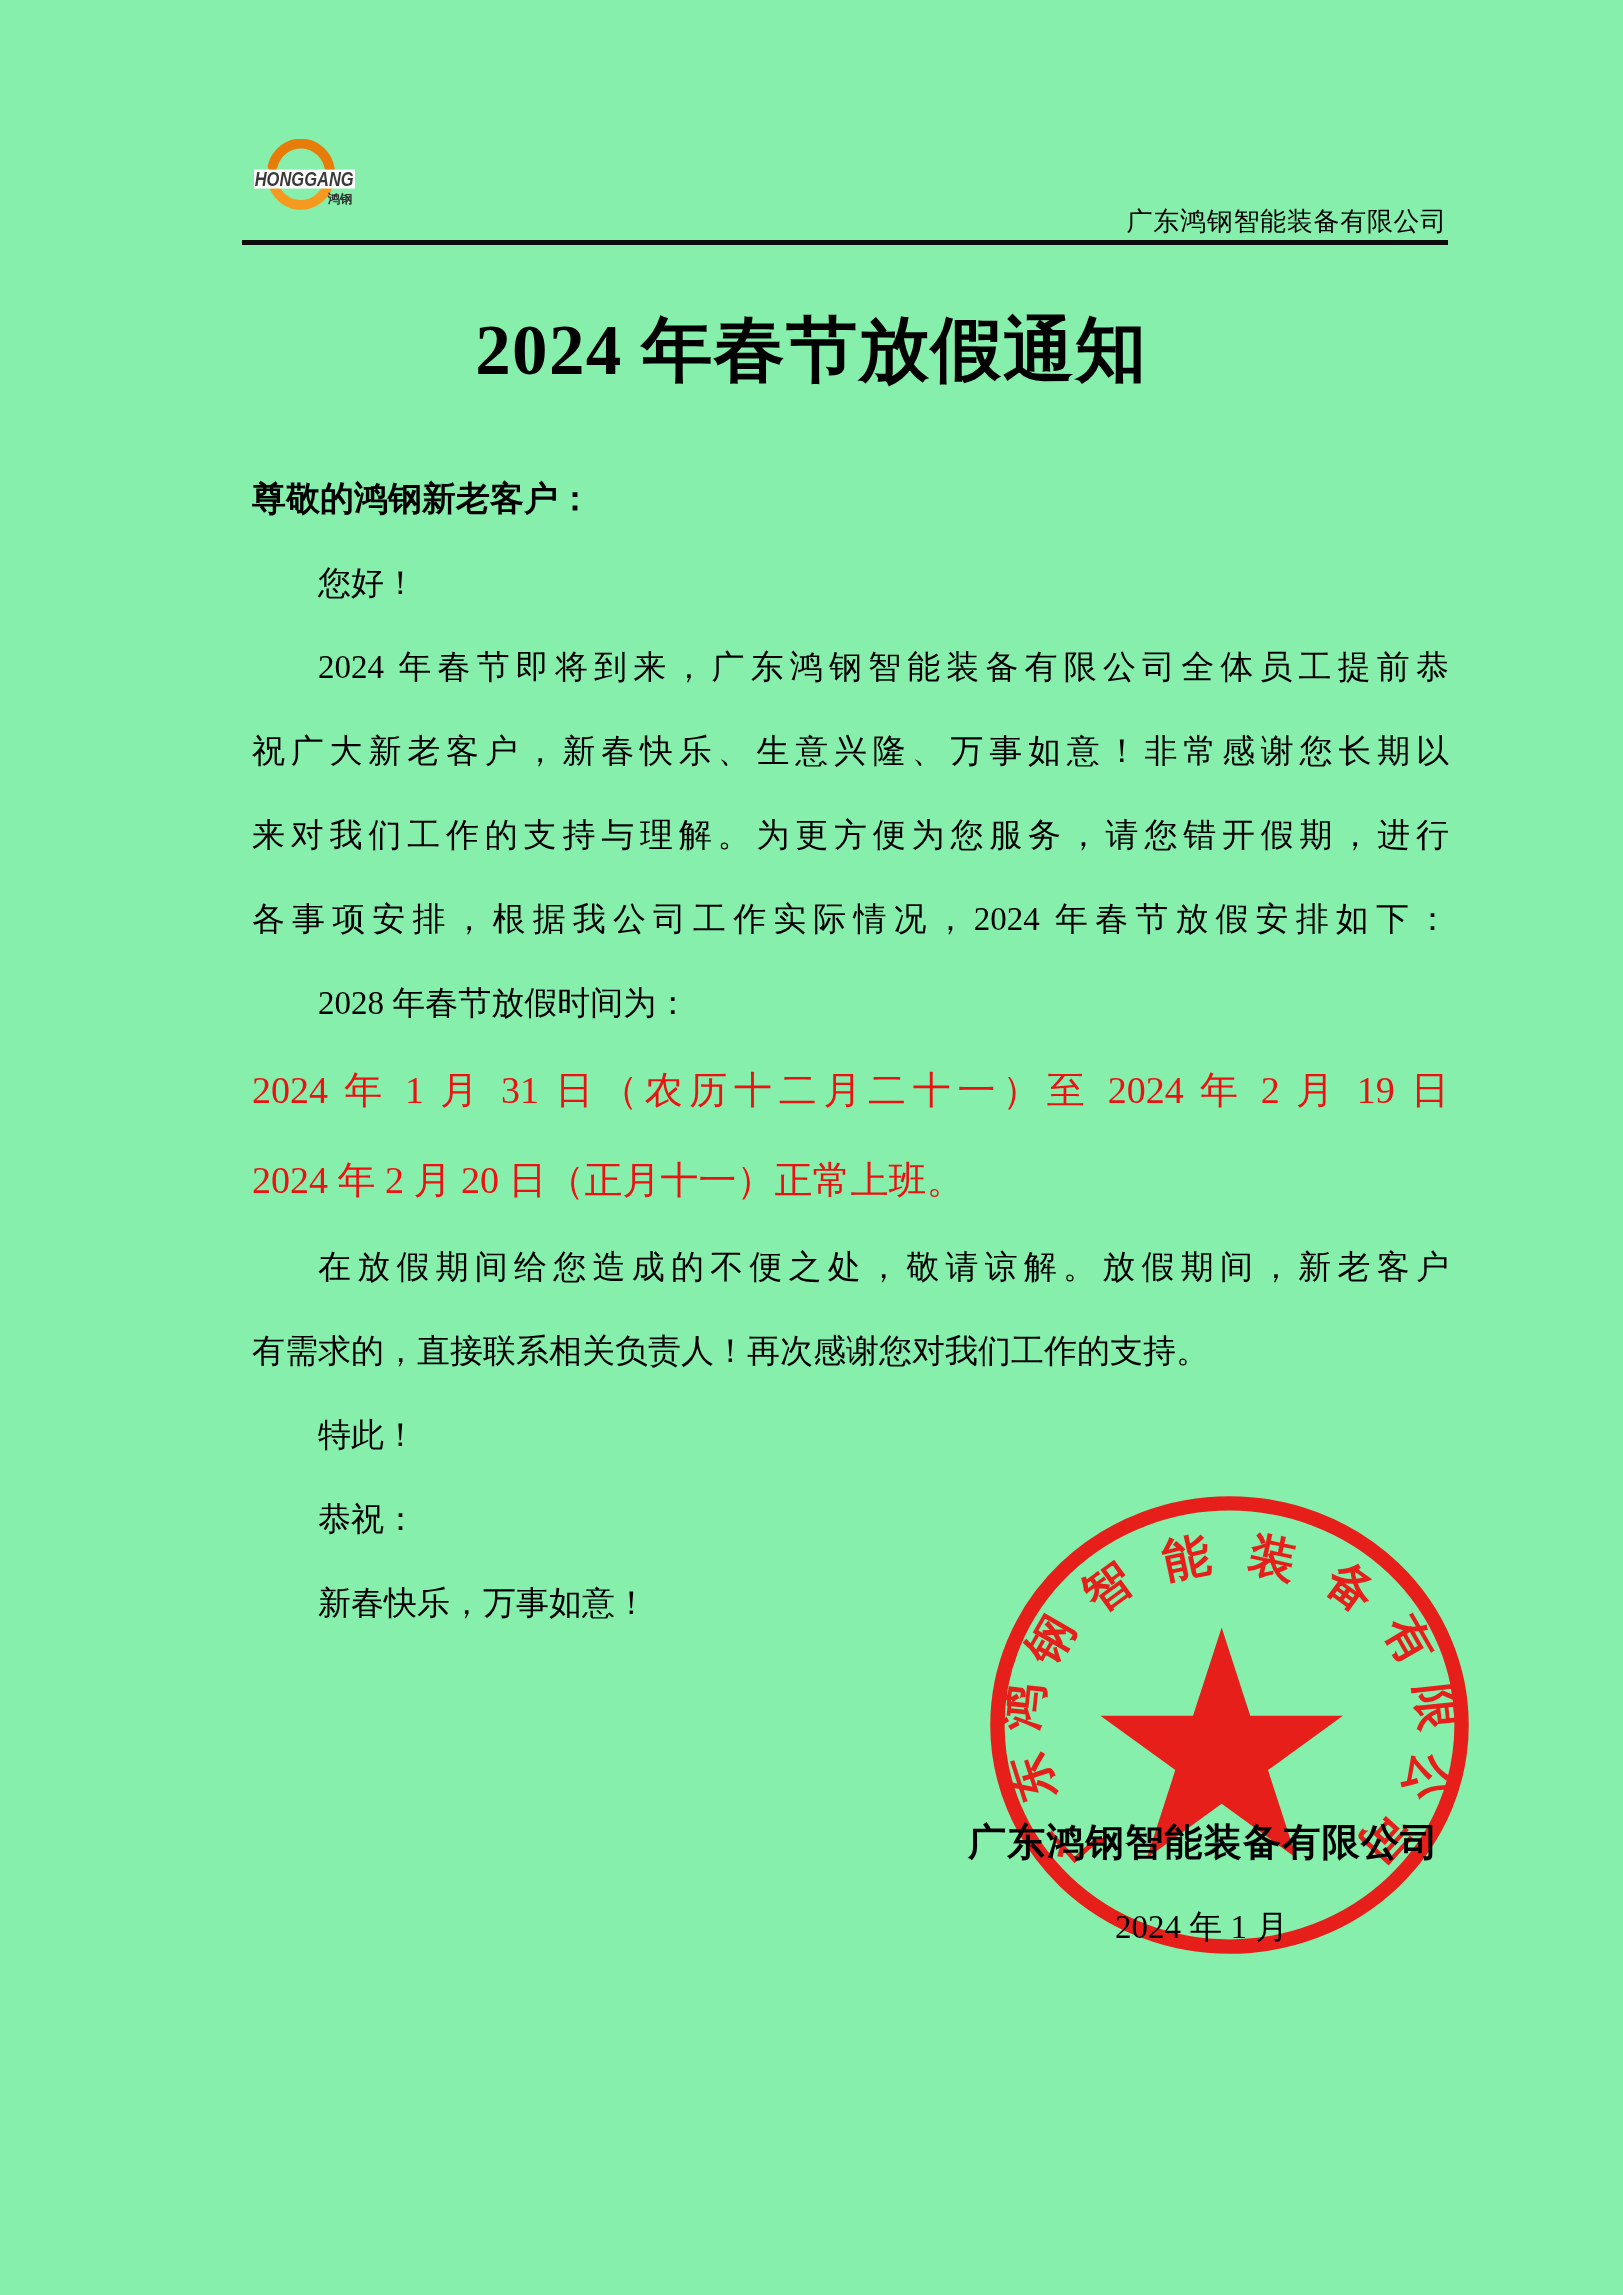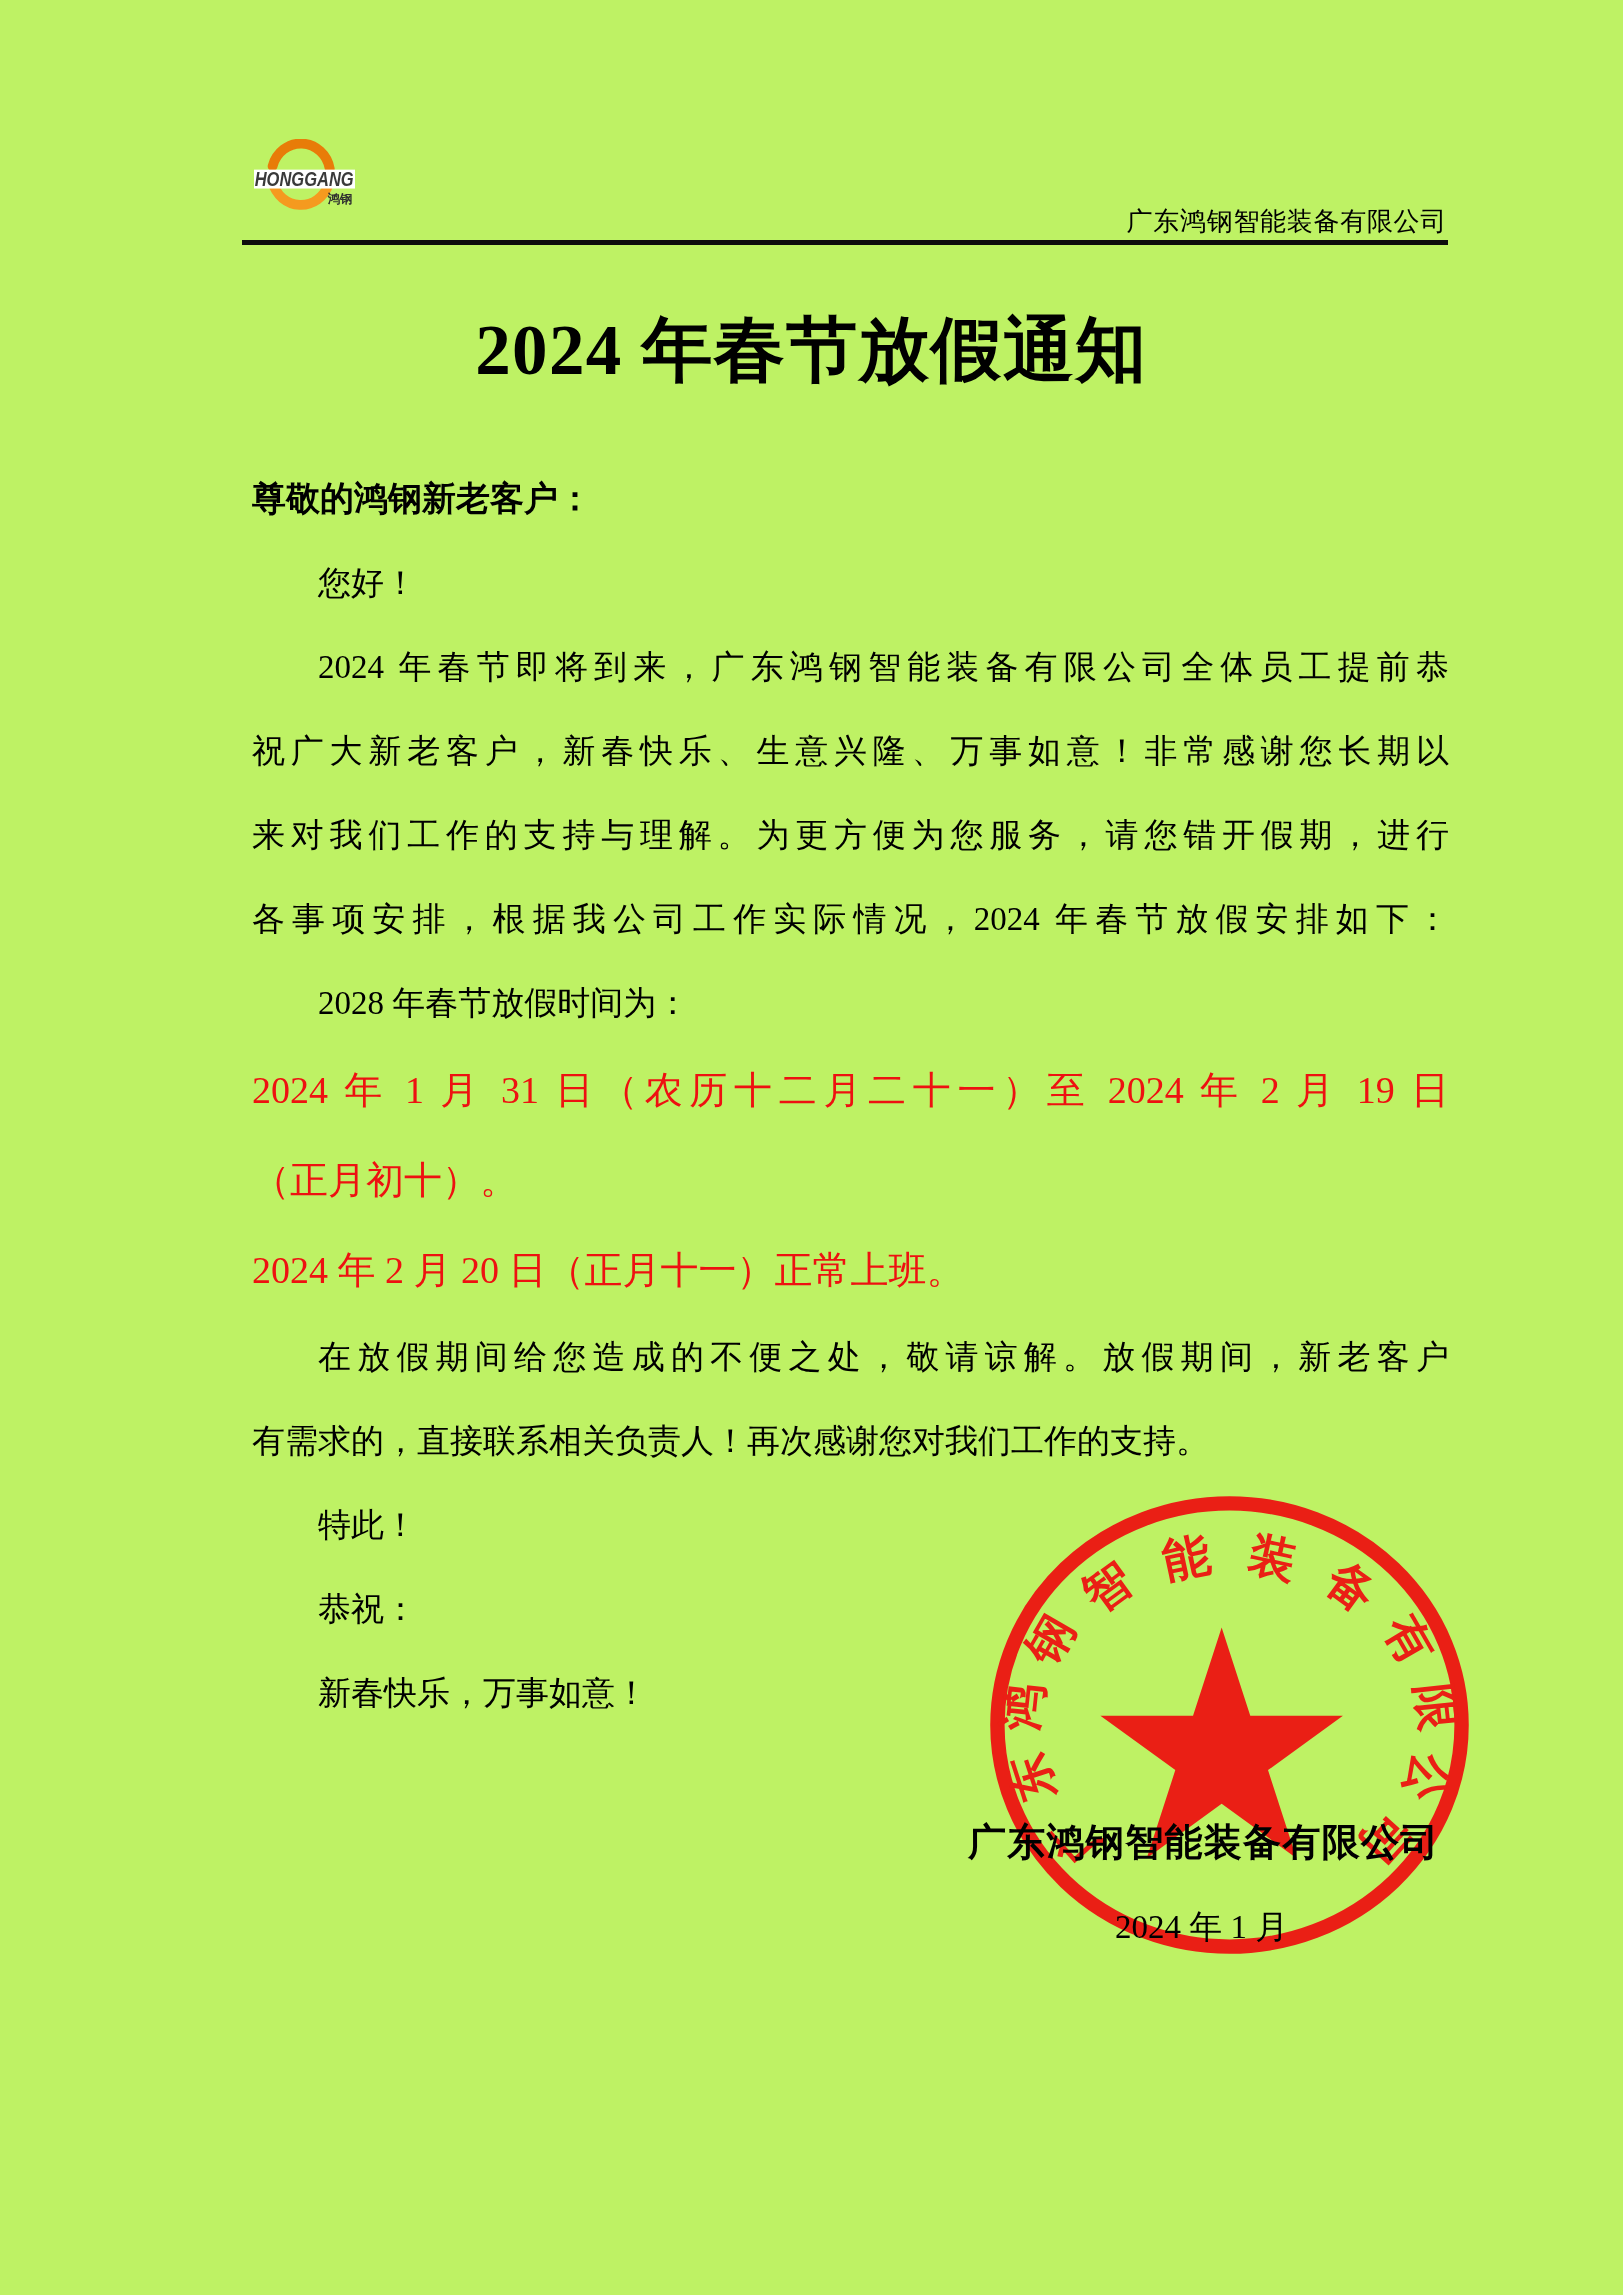--- a/index.html
+++ b/index.html
@@ -1,19 +1,19 @@
 <!DOCTYPE html>
 <html style="--red: #ee1111;font-size:10.5px"><head>
 <meta charset="utf-8">
 <style>
   html,body{margin:0;padding:0;background:#fff;}
   .page{
     position:relative;
     width:1623px;height:2295px;
-    background:#bef264;
+    background:#86efac;
     overflow:hidden;
     font-family:"Liberation Serif","DejaVu Serif",serif;
     color:#000;
   }
 
   
   .logo{position:absolute;left:254px;top:139px;width:101px;height:73px;}
   .header-company{
     position:absolute;right:176px;top:204px;
     font-size:26px;letter-spacing:0.7px;white-space:nowrap;
@@ -92,21 +92,20 @@
 
   <div class="body-block">
     <div class="line bold">尊敬的鸿钢新老客户：</div>
     <div class="line indent">您好！</div>
     <div class="line indent jall">2024 年春节即将到来，广东鸿钢智能装备有限公司全体员工提前恭</div>
     <div class="line jall">祝广大新老客户，新春快乐、生意兴隆、万事如意！非常感谢您长期以</div>
     <div class="line jall">来对我们工作的支持与理解。为更方便为您服务，请您错开假期，进行</div>
     <div class="line jall">各事项安排，根据我公司工作实际情况，2024 年春节放假安排如下：</div>
     <div class="line indent">2028 年春节放假时间为：</div>
     <div class="line red jall">2024 年 1 月 31 日（农历十二月二十一）至 2024 年 2 月 19 日</div>
-    <div class="line red">（正月初十）。</div>
     <div class="line red">2024 年 2 月 20 日（正月十一）正常上班。</div>
     <div class="line indent jall">在放假期间给您造成的不便之处，敬请谅解。放假期间，新老客户</div>
     <div class="line">有需求的，直接联系相关负责人！再次感谢您对我们工作的支持。</div>
     <div class="line indent">特此！</div>
     <div class="line indent">恭祝：</div>
     <div class="line indent">新春快乐，万事如意！</div>
   </div>
 
   <svg class="seal" viewBox="0 0 754 722" id="seal-svg">
     <ellipse cx="377" cy="361" rx="355" ry="339" fill="none" stroke-width="22" stroke="#ee1010"></ellipse>

